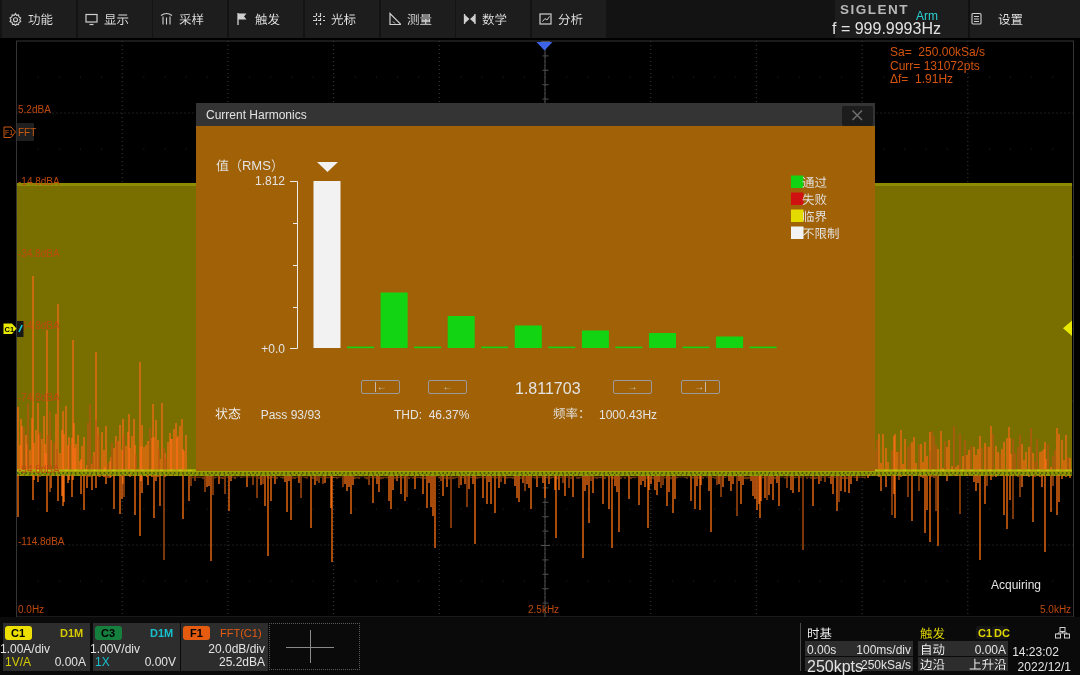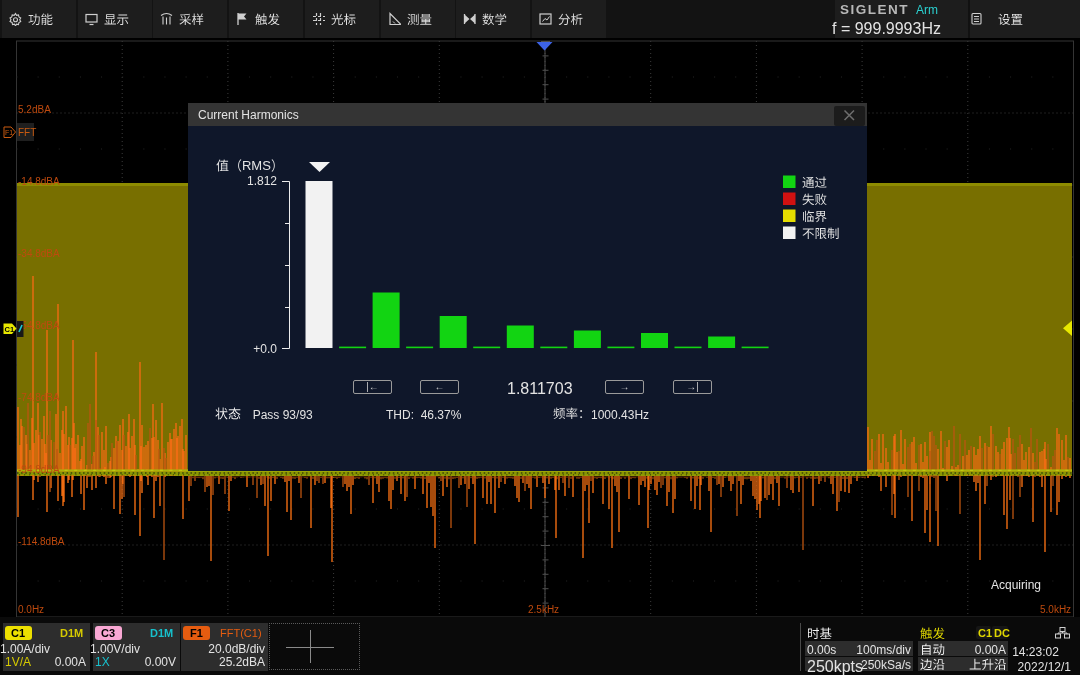--- a/index.html
+++ b/index.html
@@ -57,33 +57,36 @@
 <div class="lab" style="left:18px;top:176px">-14.8dBA</div>
 <div class="lab" style="left:18px;top:248px">-34.8dBA</div>
 <div class="lab" style="left:18px;top:320px">-54.8dBA</div>
 <div class="lab" style="left:18px;top:392px">-74.8dBA</div>
 <div class="lab" style="left:18px;top:464px">-94.8dBA</div>
 <div class="lab" style="left:18px;top:536px">-114.8dBA</div>
 <div class="lab" style="left:18px;top:604px">0.0Hz</div>
 <div class="lab" style="left:528px;top:604px">2.5kHz</div>
 <div class="lab" style="left:1040px;top:604px">5.0kHz</div>
 <div class="abs w" style="left:991px;top:578px;font-size:12px">Acquiring</div>
+<div class="abs" style="left:890px;top:46px;font-size:12px;line-height:13.5px;color:#d4540e;white-space:pre">Sa=  250.00kSa/s
+Curr= 131072pts
+Δf=  1.91Hz</div>
 <svg class="abs" style="left:0;top:120px" width="40" height="24">
 <polygon points="4,7 11,7 15.5,12 11,17.5 4,17.5" fill="none" stroke="#c85a10"></polygon>
 <text x="5" y="15" font-size="7" fill="#c85a10" font-family="Liberation Sans">F1</text>
 <rect x="17" y="3" width="17" height="18" fill="#1f1f1f"></rect>
 <text x="18" y="16" font-size="10" fill="#c85a10" font-family="Liberation Sans">FFT</text>
     </svg>
 <svg class="abs" style="left:0;top:318px" width="40" height="22">
 <rect x="17" y="3" width="6.5" height="16" fill="#181818"></rect>
 <path d="M19 14l3-7" stroke="#1ec8d4" stroke-width="1.6" fill="none"></path>
 <polygon points="3.5,5.5 12,5.5 16.5,10.5 12,16 3.5,16" fill="#e8e800"></polygon>
 <text x="4.5" y="13.5" font-size="7.5" font-weight="bold" fill="#000" font-family="Liberation Sans">C1</text>
     </svg>
-<div class="abs" style="left:188px;top:103px;width:679px;height:368px;background:#0f172a">
+<div class="abs" style="left:196px;top:103px;width:679px;height:368px;background:#a16207">
       <div class="abs" style="left:0;top:0;width:679px;height:23px;background:#343434"></div>
       <div class="abs w" style="left:10px;top:5px;font-size:12px">Current Harmonics</div>
       <div class="abs" style="left:646px;top:2.5px;width:31px;height:20px;background:#1c1c1c;border-radius:2px"></div>
       <svg class="abs" style="left:654px;top:5px" width="15" height="15">
         <path d="M2.5 2.5 12 12M12 2.5 2.5 12" stroke="#6e6e6e" stroke-width="1.5"></path>
       </svg>
       <svg class="abs" style="left:0;top:0" width="679" height="368">
         <path d="M101.5 78.5V245.5" stroke="#ececec"></path>
         <path d="M94 78.5h7.5M97 120.5h4.5M97 162.5h4.5M97 204.5h4.5M94 245.5h7.5" stroke="#ececec" fill="none"></path>
         <rect x="117.5" y="78.0" width="27" height="167.0" fill="#f2f2f2"></rect>
@@ -247,21 +250,21 @@
       <path d="M3.5 9.5l2.5-3 2 1.5 2.5-3.5" fill="none" stroke="#cfcfcf"></path>
     </svg>
 <svg style="position:absolute;left:557.9px;top:12.5px" width="25.0" height="12.5" viewBox="0 0 200 100">
       <g fill="#e0e0e0">
         <use href="#u5206" transform="translate(0,88) scale(1,-1)"></use>
         <use href="#u6790" transform="translate(100,88) scale(1,-1)"></use>
       </g>
     </svg>
 <div class="abs" style="left:835px;top:0;width:133px;height:38px;background:#1d1d1d"></div>
 <div class="abs" style="left:840px;top:2px;width:62px;font-size:13.5px;font-weight:bold;letter-spacing:1.5px;color:#b8b8b8">SIGLENT</div>
-<div class="abs" style="left:916px;top:3px;font-size:12px;color:#2bd0d0">Arm</div>
+<div class="abs" style="left:916px;top:9px;font-size:12px;color:#2bd0d0">Arm</div>
 <div class="abs w" style="left:832px;top:19.5px;font-size:16px">f = 999.9993Hz</div>
 <div class="abs" style="left:968px;top:0;width:112px;height:38px;background:#1d1d1d;border-left:2px solid #111"></div>
 <svg class="abs" style="left:971px;top:12px" width="11" height="13">
       <rect x="1" y="1.5" width="9" height="10.5" rx="1" fill="none" stroke="#cfcfcf" stroke-width="1.1"></rect>
       <path d="M3 4.5h5M3 7h5M3 9.5h5" stroke="#cfcfcf"></path>
     </svg>
 <svg style="position:absolute;left:998px;top:12.5px" width="25.0" height="12.5" viewBox="0 0 200 100">
       <g fill="#e0e0e0">
         <use href="#u8BBE" transform="translate(0,88) scale(1,-1)"></use>
         <use href="#u7F6E" transform="translate(100,88) scale(1,-1)"></use>
@@ -269,21 +272,21 @@
     </svg>
 <div class="abs" style="left:0;top:617px;width:1080px;height:58px;background:#0a0a0a"></div>
 <div class="abs" style="left:2.5px;top:623px;width:87.5px;height:48px;background:#2d2d2d"></div>
 <div class="abs" style="left:92.5px;top:623px;width:87px;height:48px;background:#2d2d2d"></div>
 <div class="abs" style="left:181px;top:623px;width:86.5px;height:48px;background:#2d2d2d"></div>
 <div class="abs" style="left:4.5px;top:625.5px;width:27px;height:14px;background:#ede000;border-radius:3px;color:#000;font-size:11px;font-weight:bold;text-align:center;line-height:14px">C1</div>
 <div class="abs" style="left:60px;top:626.5px;font-size:11px;font-weight:bold;color:#d6ca00">D1M</div>
 <div class="abs w" style="left:0;top:641.5px;width:86px;font-size:12px">1.00A/div</div>
 <div class="abs" style="left:5px;top:654.5px;font-size:12px;color:#d6ca00">1V/A</div>
 <div class="abs w" style="left:0;top:654.5px;width:86px;text-align:right;font-size:12px">0.00A</div>
-<div class="abs" style="left:94.5px;top:625.5px;width:27px;height:14px;background:#f9a8d4;border-radius:3px;color:#000;font-size:11px;font-weight:bold;text-align:center;line-height:14px">C3</div>
+<div class="abs" style="left:94.5px;top:625.5px;width:27px;height:14px;background:#15803d;border-radius:3px;color:#000;font-size:11px;font-weight:bold;text-align:center;line-height:14px">C3</div>
 <div class="abs" style="left:150px;top:626.5px;font-size:11px;font-weight:bold;color:#17c0cc">D1M</div>
 <div class="abs w" style="left:90px;top:641.5px;width:86px;text-align:left;font-size:12px">1.00V/div</div>
 <div class="abs" style="left:95px;top:654.5px;font-size:12px;color:#17c0cc">1X</div>
 <div class="abs w" style="left:90px;top:654.5px;width:86px;text-align:right;font-size:12px">0.00V</div>
 <div class="abs" style="left:183px;top:625.5px;width:27px;height:14px;background:#e55c10;border-radius:3px;color:#000;font-size:11px;font-weight:bold;text-align:center;line-height:14px">F1</div>
 <div class="abs" style="left:220px;top:626.5px;font-size:11px;color:#e55c10">FFT(C1)</div>
 <div class="abs w" style="left:179px;top:641.5px;width:86px;text-align:right;font-size:12px">20.0dB/div</div>
 <div class="abs w" style="left:179px;top:654.5px;width:86px;text-align:right;font-size:12px">25.2dBA</div>
 <div class="abs" style="left:268.5px;top:623px;width:91px;height:47px;border:1px dotted #5a5a5a"></div>
 <svg class="abs" style="left:286px;top:630px" width="50" height="34">

